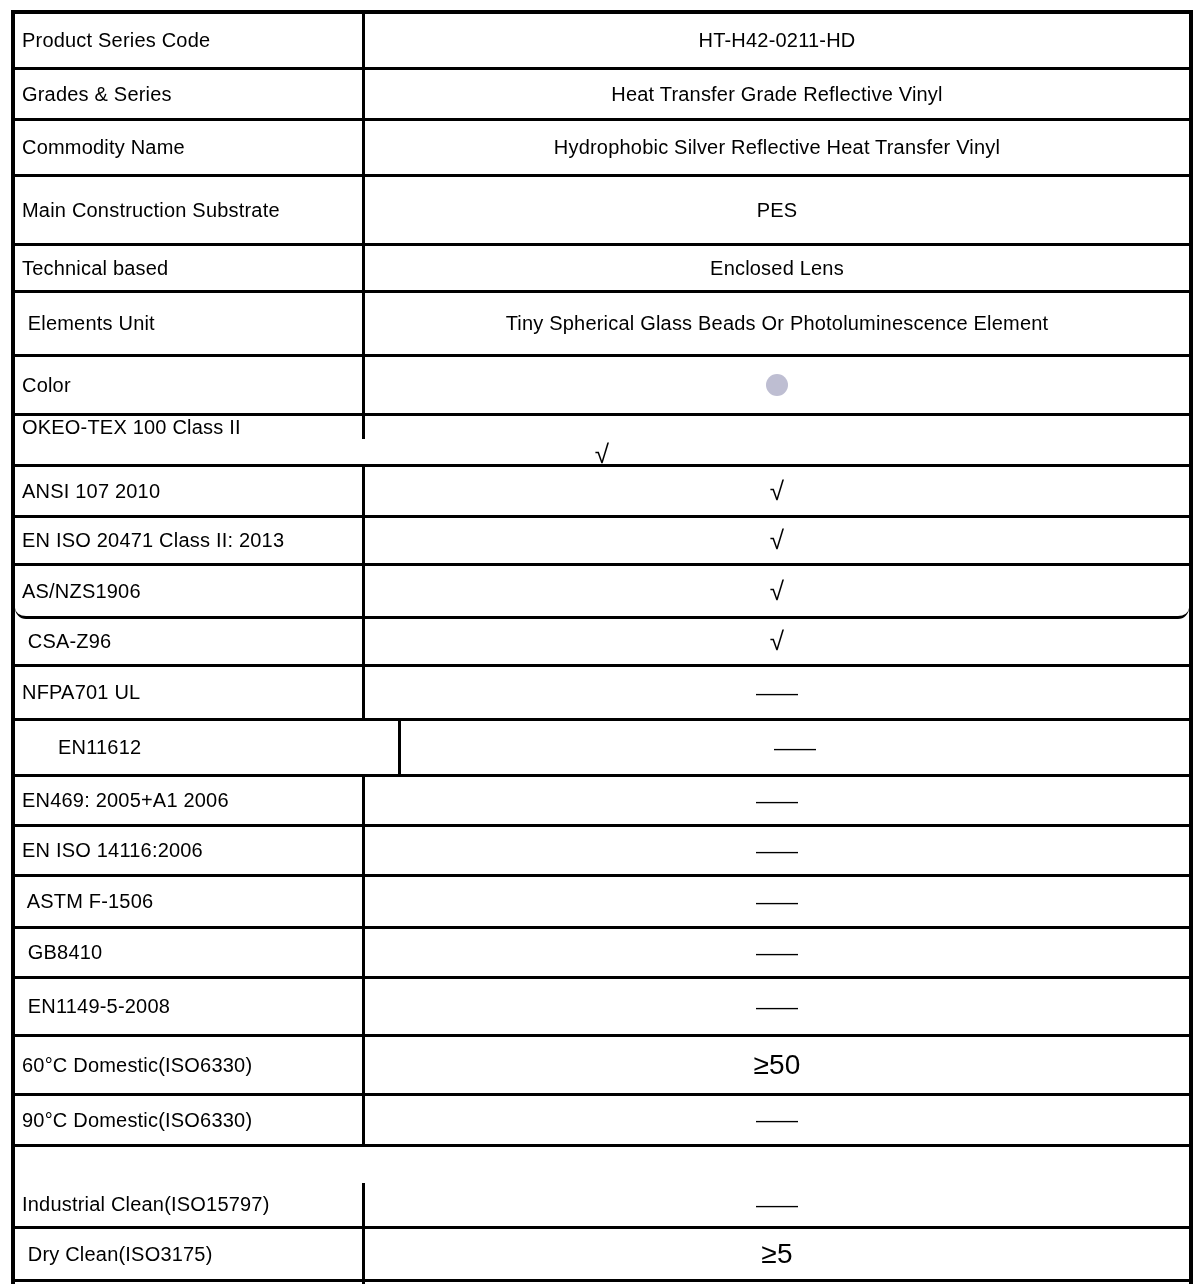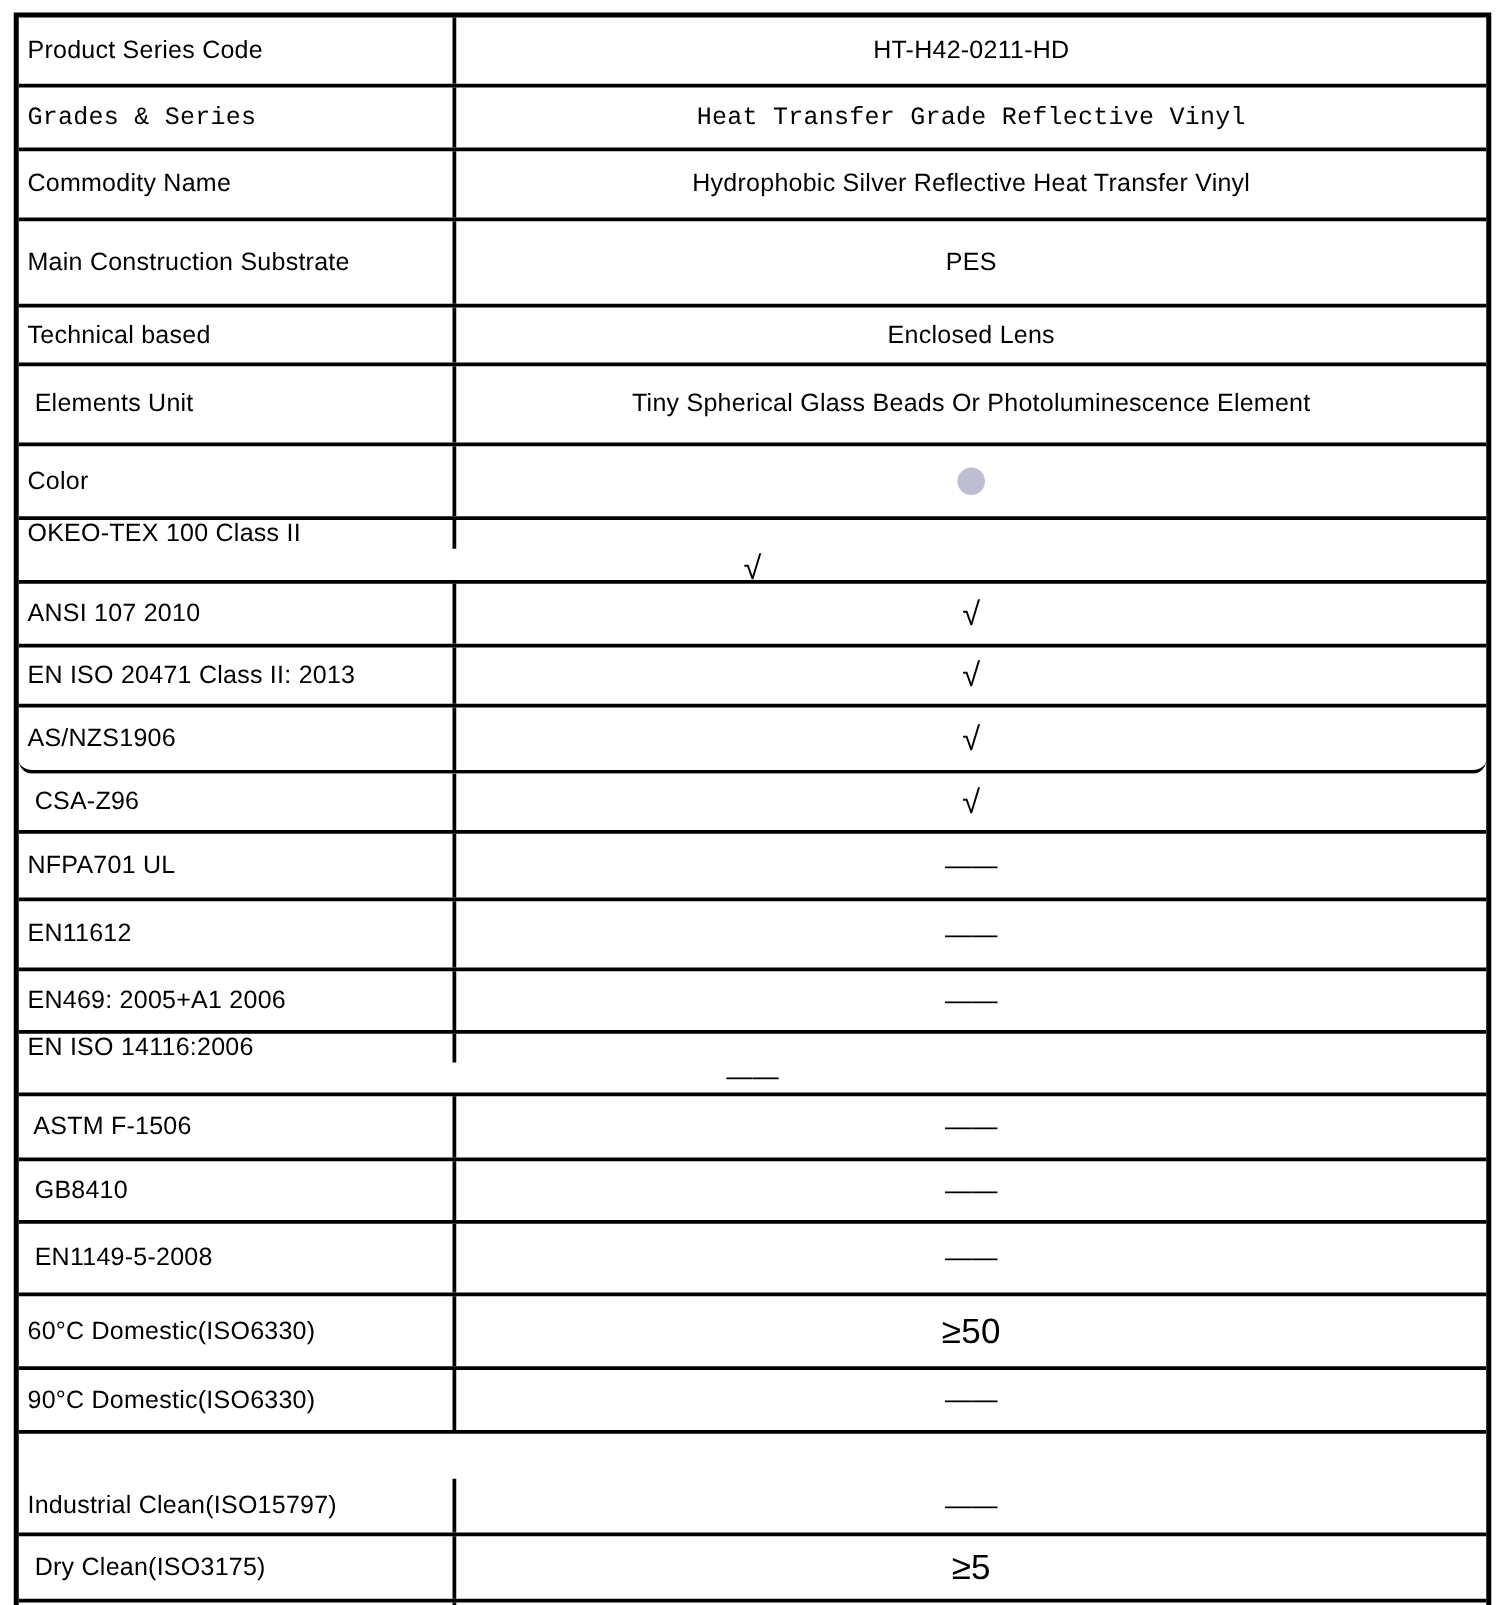--- a/index.html
+++ b/index.html
@@ -58,21 +58,21 @@
   }
 </style>
 </head>
 <body>
 
 <div class="spec-table" id="spec-table">
     <div class="spec-row" style="height: 56px;">
       <div class="cell label">Product Series Code</div>
       <div class="cell value v-text">HT-H42-0211-HD</div>
     </div>
-    <div class="spec-row" style="height: 51px; font-family: Liberation Mono, monospace;">
+    <div class="spec-row" style="height: 51px;">
       <div class="cell label">Grades &amp; Series</div>
       <div class="cell value v-text">Heat Transfer Grade Reflective Vinyl</div>
     </div>
     <div class="spec-row" style="height: 56px;">
       <div class="cell label">Commodity Name</div>
       <div class="cell value v-text">Hydrophobic Silver Reflective Heat Transfer Vinyl</div>
     </div>
     <div class="spec-row" style="height: 69px;">
       <div class="cell label">Main Construction Substrate</div>
       <div class="cell value v-text">PES</div>
@@ -108,29 +108,29 @@
       <div class="cell value v-check">√</div>
     </div>
     <div class="spec-row" style="height: 48px;">
       <div class="cell label"> CSA-Z96</div>
       <div class="cell value v-check">√</div>
     </div>
     <div class="spec-row" style="height: 54px;">
       <div class="cell label">NFPA701 UL</div>
       <div class="cell value v-dash">——</div>
     </div>
-    <div class="spec-row" style="height: 56px;">
+    <div class="spec-row" style="height: 56px; padding-left: 36px;">
       <div class="cell label">EN11612</div>
       <div class="cell value v-dash">——</div>
     </div>
     <div class="spec-row" style="height: 50px;">
       <div class="cell label">EN469: 2005+A1 2006</div>
       <div class="cell value v-dash">——</div>
     </div>
-    <div class="spec-row" style="height: 50px; flex-direction: column;">
+    <div class="spec-row" style="height: 50px;">
       <div class="cell label">EN ISO 14116:2006</div>
       <div class="cell value v-dash">——</div>
     </div>
     <div class="spec-row" style="height: 52px;">
       <div class="cell label"> ASTM F-1506</div>
       <div class="cell value v-dash">——</div>
     </div>
     <div class="spec-row" style="height: 50px;">
       <div class="cell label"> GB8410</div>
       <div class="cell value v-dash">——</div>

